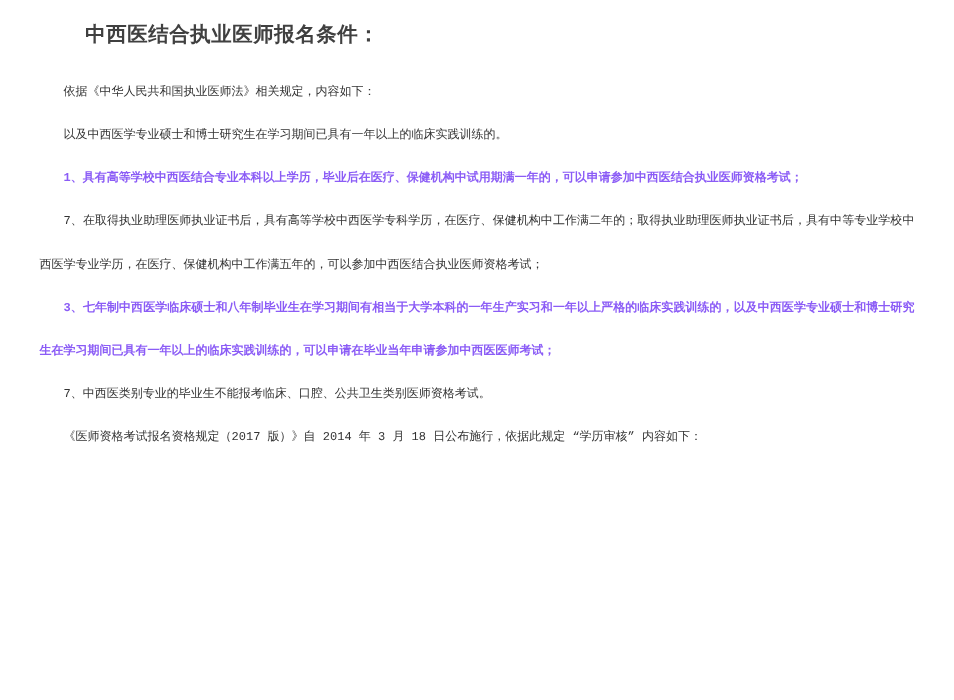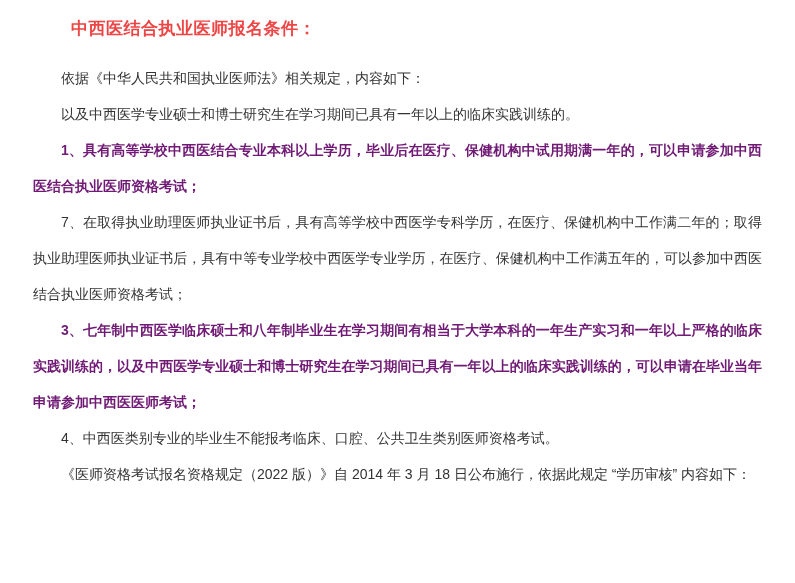--- a/index.html
+++ b/index.html
@@ -16,50 +16,51 @@
     background: #ffffff;
   }
   .article {
     padding: 0 33px;
   }
   .page-title {
     margin: 16px 0 0 38px;
     font-size: 17px;
     line-height: 26px;
     font-weight: bold;
-    color: #ef4444;
+    color: #404040;
     letter-spacing: 0.5px;
   }
   .paragraphs {
     margin-top: 18px;
   }
   .para {
-    font-size: 14px;
+    font-size: 10px;
     line-height: 36px;
     color: #333333;
     text-indent: 2em;
     text-align: justify;
+    font-family: Liberation Mono, monospace;
   }
   .para.highlight {
-    color: #701a75;
+    color: #8b5cf6;
     font-weight: bold;
   }
 </style>
 </head>
 <body>
 
 <div class="page">
   <div class="article">
 
     <h1 class="page-title">中西医结合执业医师报名条件：</h1>
 
     <div class="paragraphs">
       <p class="para">依据《中华人民共和国执业医师法》相关规定，内容如下：</p>
       <p class="para">以及中西医学专业硕士和博士研究生在学习期间已具有一年以上的临床实践训练的。</p>
       <p class="para highlight">1、具有高等学校中西医结合专业本科以上学历，毕业后在医疗、保健机构中试用期满一年的，可以申请参加中西医结合执业医师资格考试；</p>
       <p class="para">7、在取得执业助理医师执业证书后，具有高等学校中西医学专科学历，在医疗、保健机构中工作满二年的；取得执业助理医师执业证书后，具有中等专业学校中西医学专业学历，在医疗、保健机构中工作满五年的，可以参加中西医结合执业医师资格考试；</p>
       <p class="para highlight">3、七年制中西医学临床硕士和八年制毕业生在学习期间有相当于大学本科的一年生产实习和一年以上严格的临床实践训练的，以及中西医学专业硕士和博士研究生在学习期间已具有一年以上的临床实践训练的，可以申请在毕业当年申请参加中西医医师考试；</p>
-      <p class="para">4、中西医类别专业的毕业生不能报考临床、口腔、公共卫生类别医师资格考试。</p>
-      <p class="para">《医师资格考试报名资格规定（2022 版）》自 2014 年 3 月 18 日公布施行，依据此规定 “学历审核” 内容如下：</p>
+      <p class="para">7、中西医类别专业的毕业生不能报考临床、口腔、公共卫生类别医师资格考试。</p>
+      <p class="para">《医师资格考试报名资格规定（2017 版）》自 2014 年 3 月 18 日公布施行，依据此规定 “学历审核” 内容如下：</p>
     </div>
 
   </div>
 </div>
 
 </body></html>

